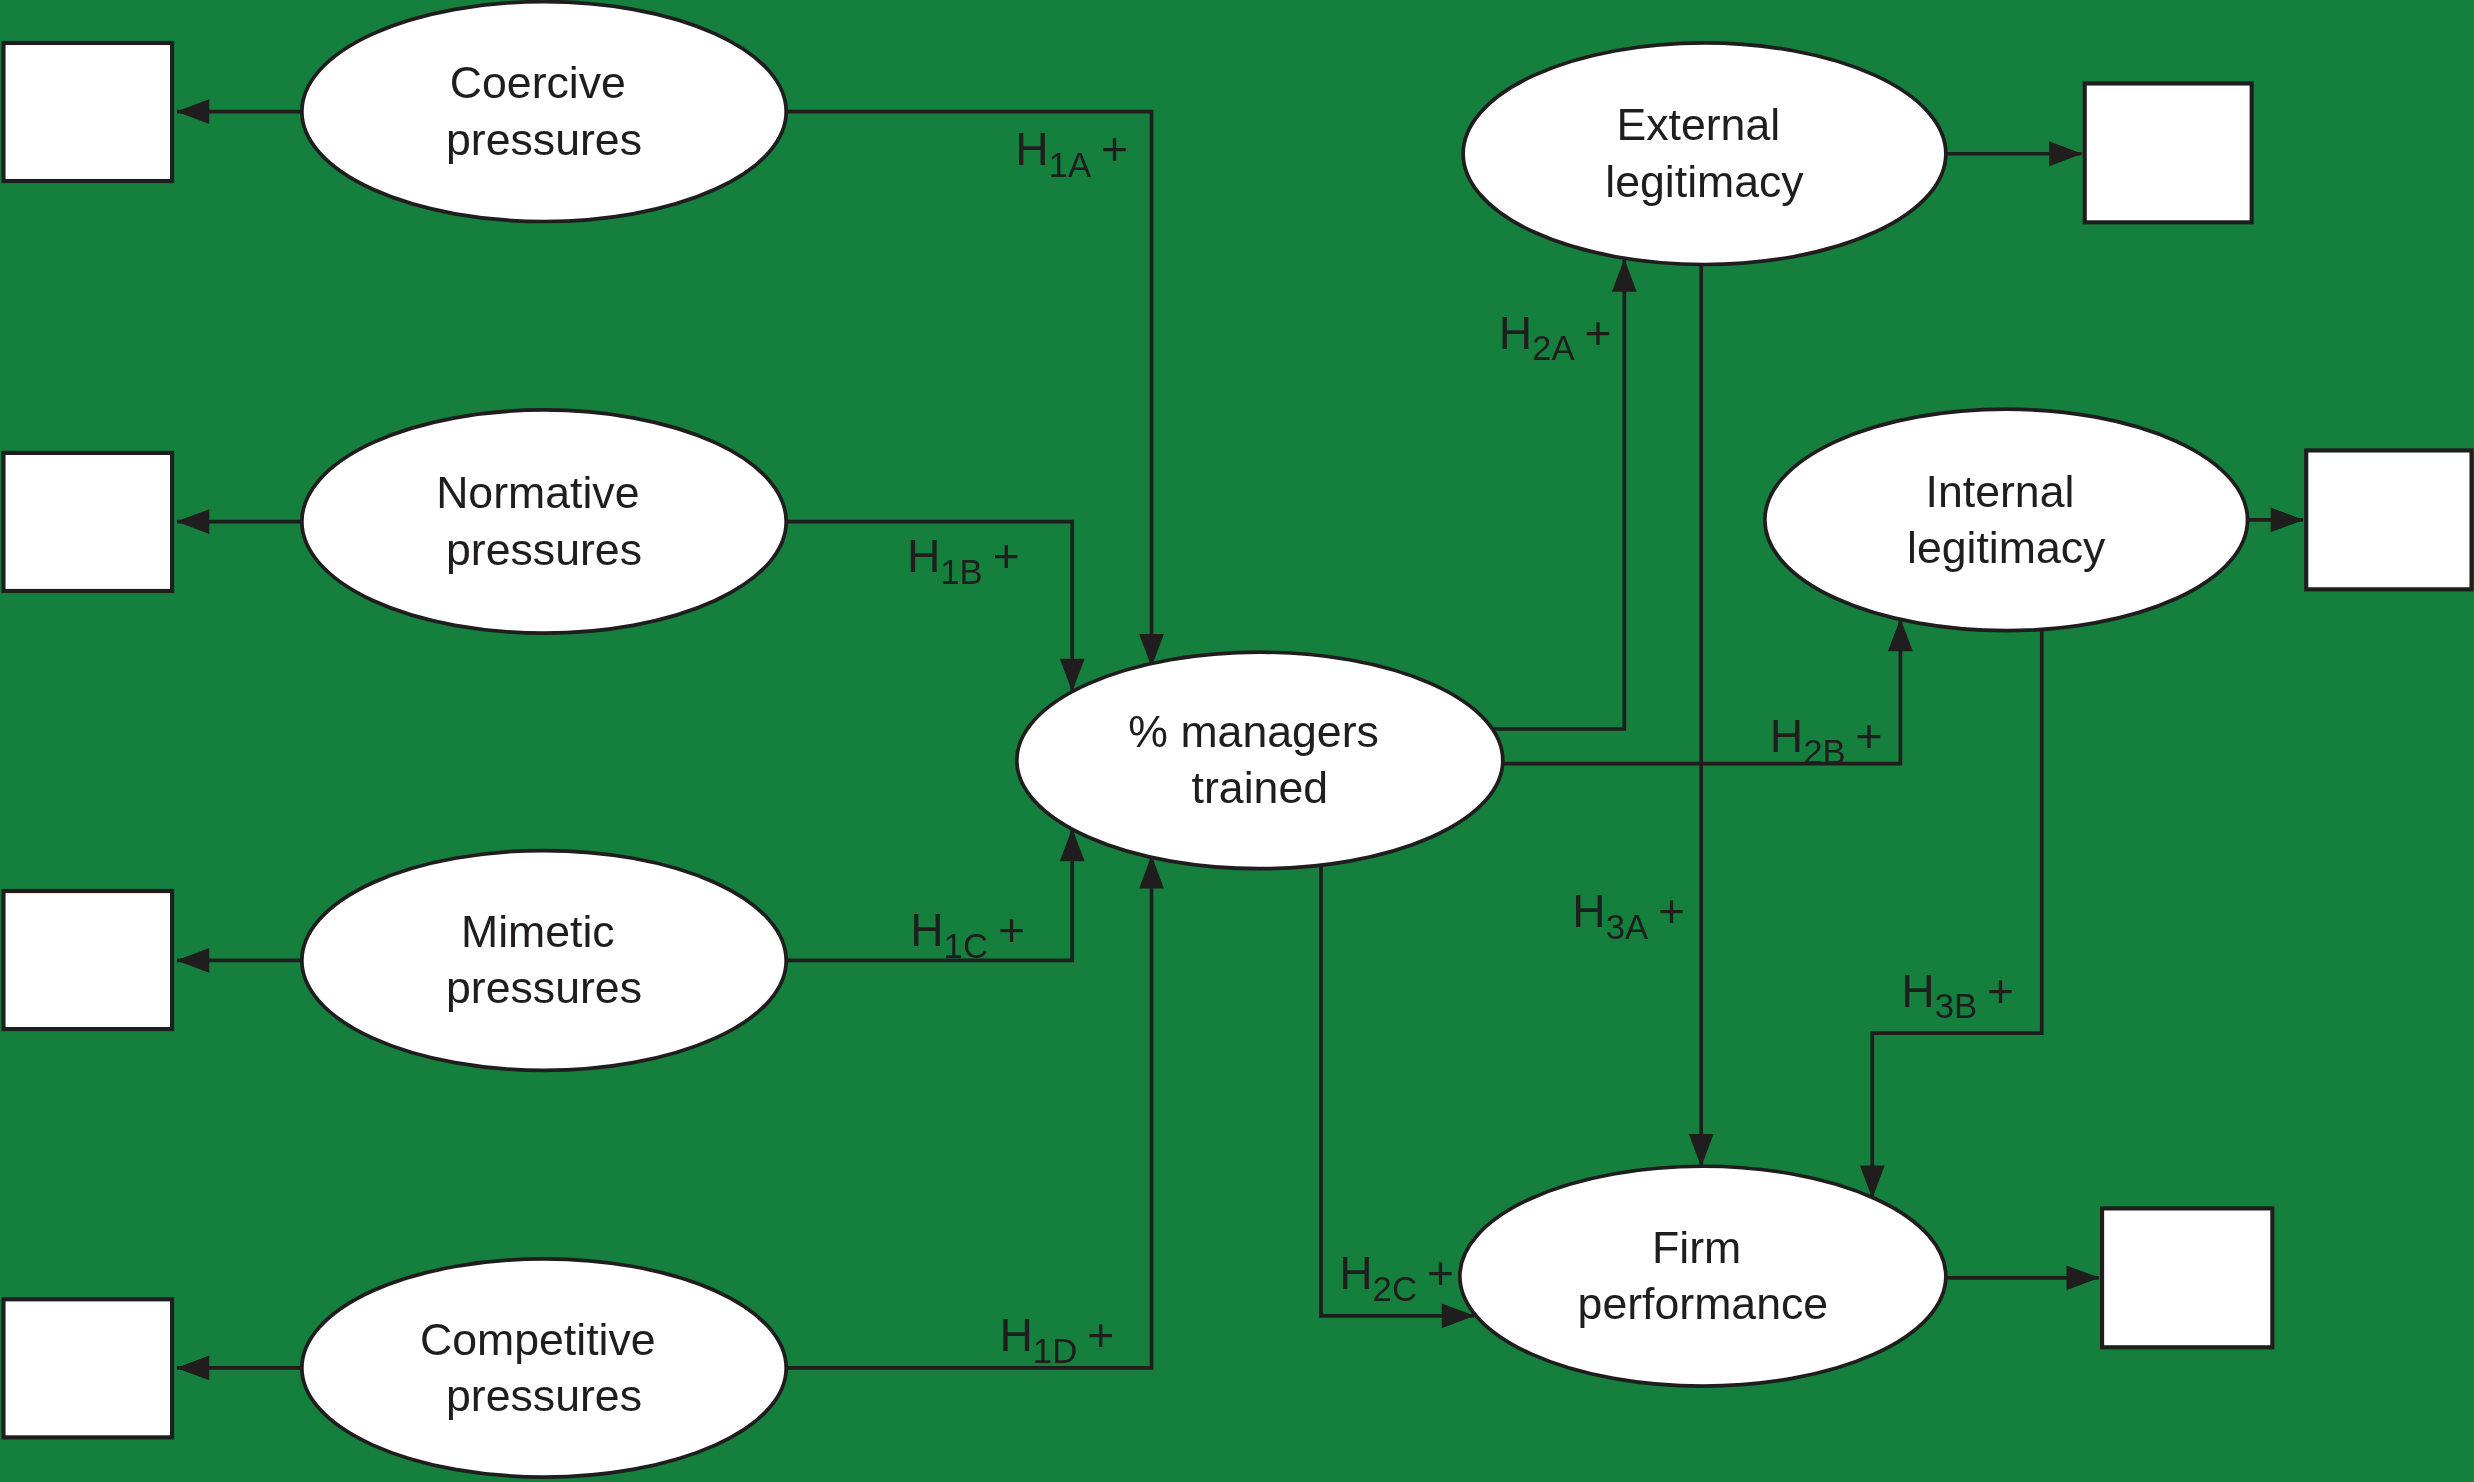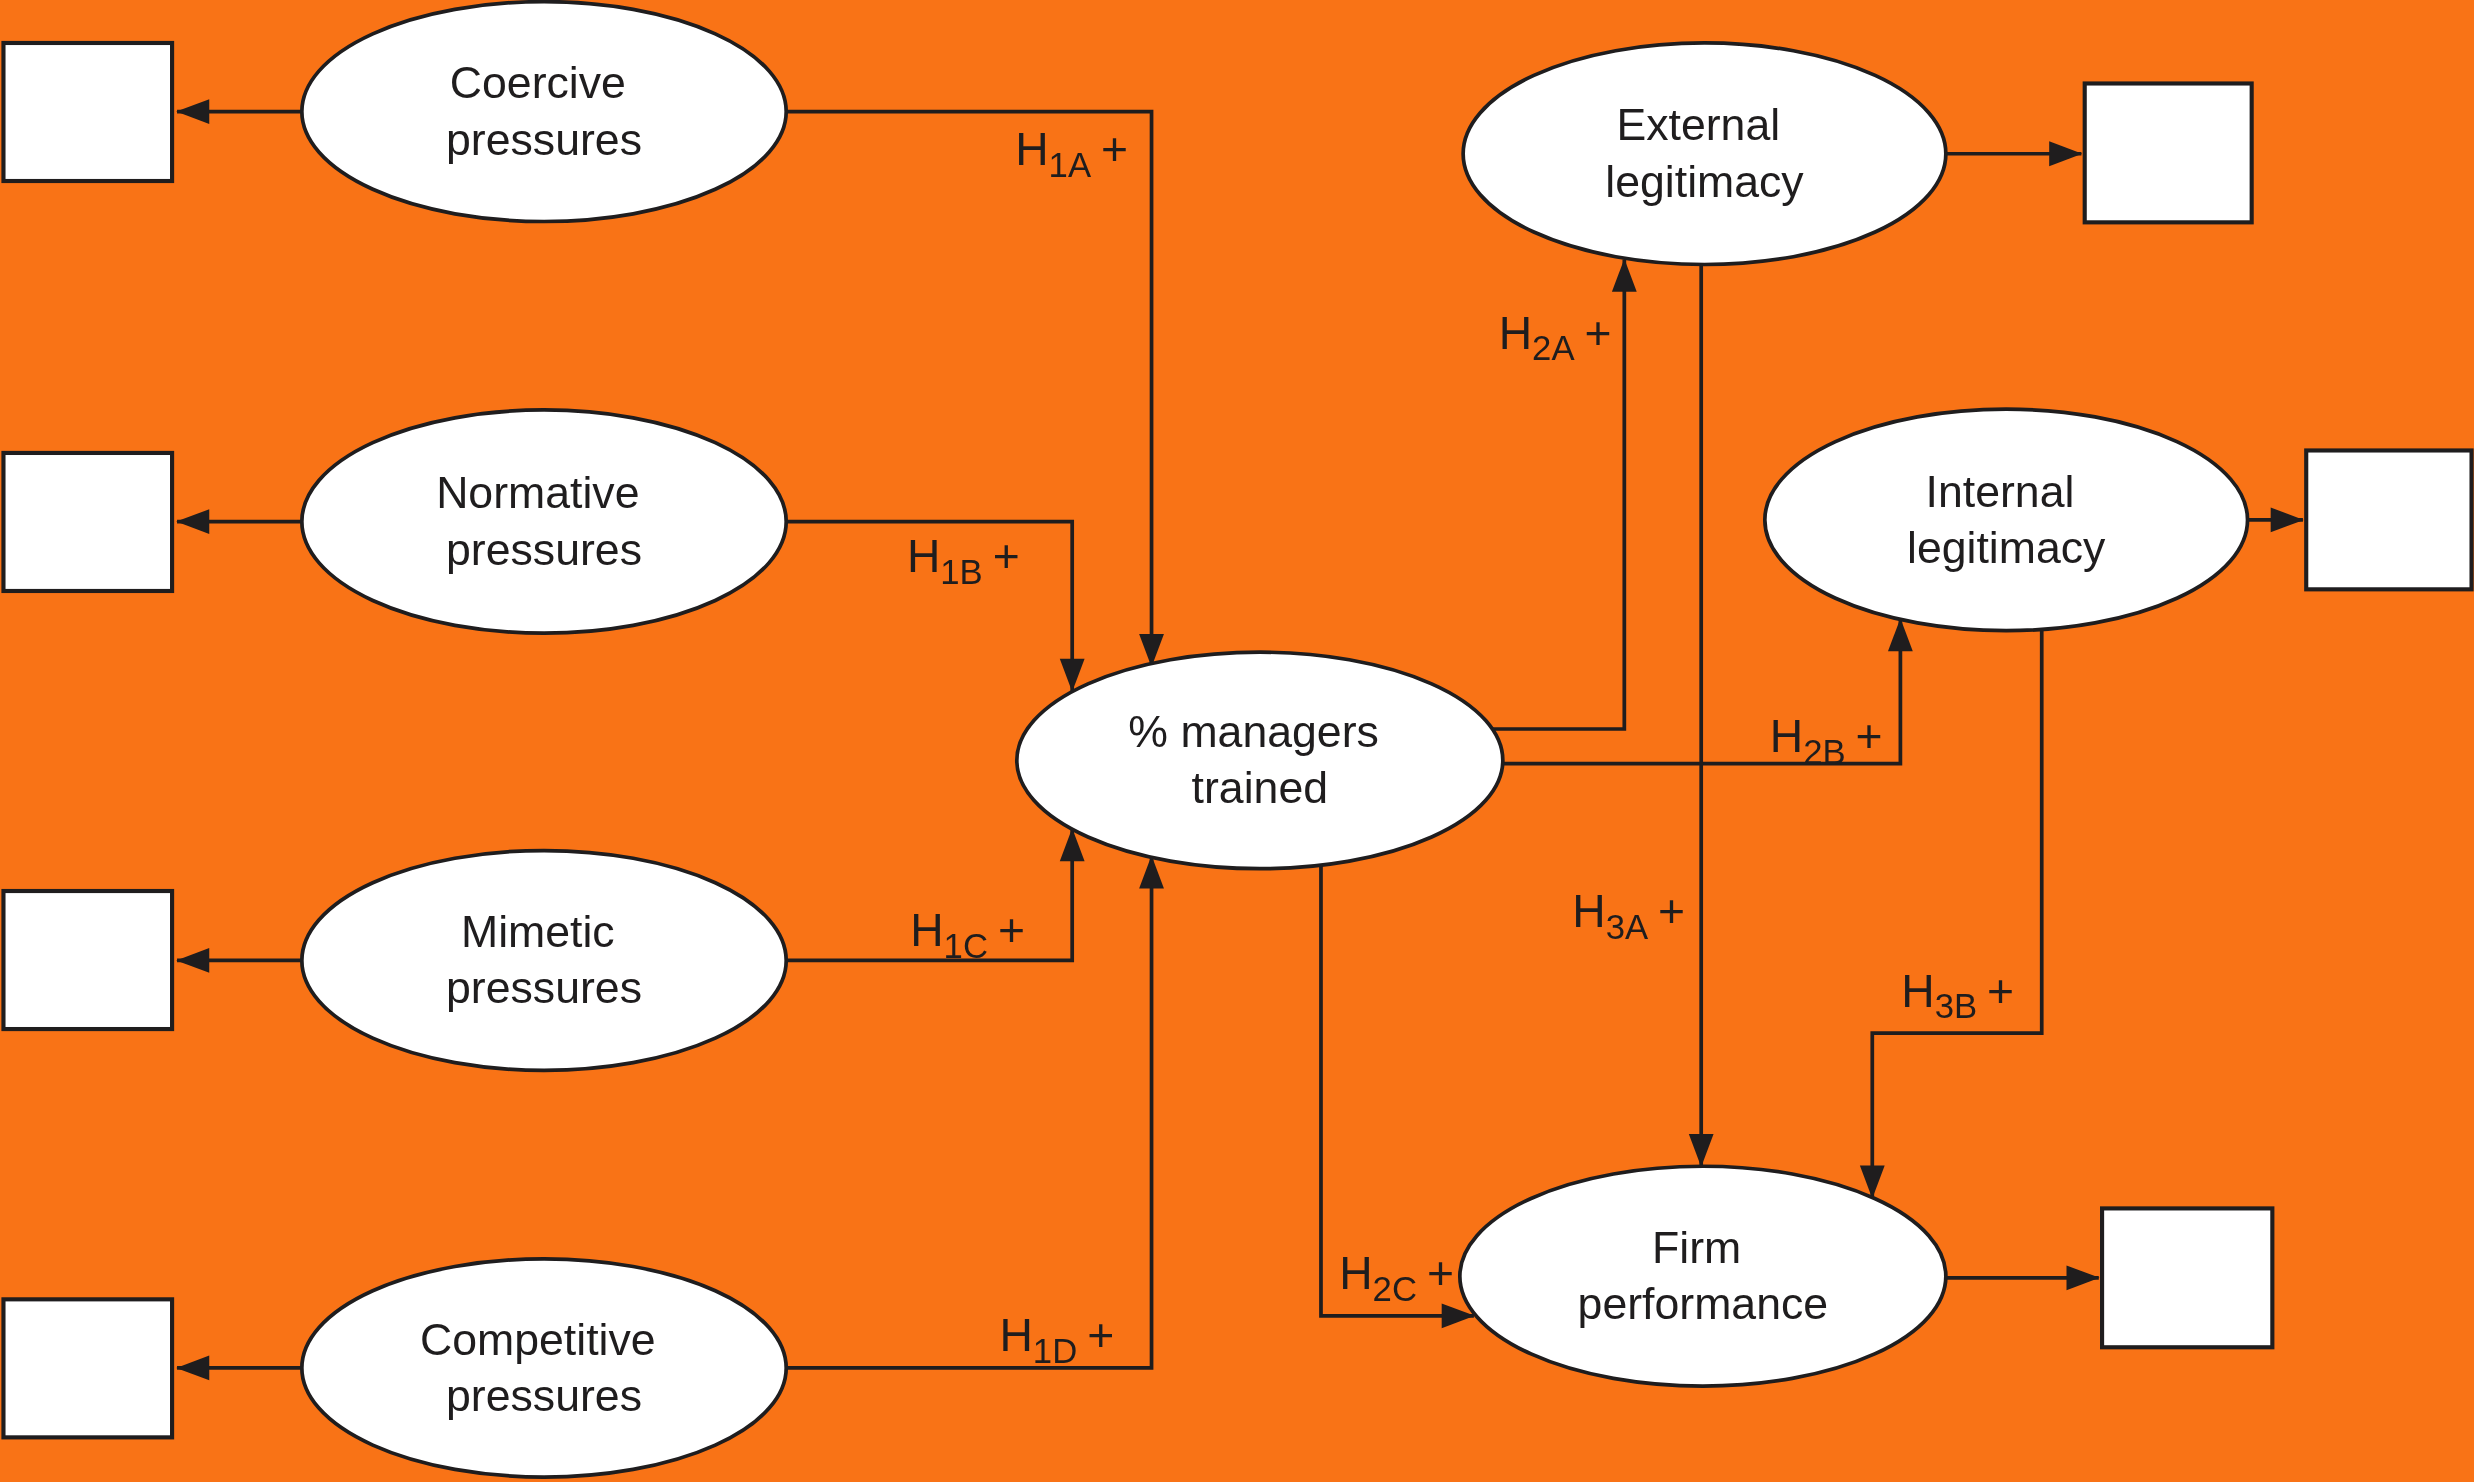--- a/index.html
+++ b/index.html
@@ -7,21 +7,21 @@
     padding: 0;
     background: #ffffff;
     width: 2475px;
     height: 1482px;
     overflow: hidden;
   }
   #stage {
     width: 2475px;
     height: 1482px;
     position: relative;
-    background: #f97316;
+    background: #15803d;
   }
   svg {
     display: block;
     font-family: "Liberation Sans", "DejaVu Sans", sans-serif;
   }
   .node-ellipse {
     fill: #ffffff;
     stroke: #1f1d1e;
     stroke-width: 4.5;
   }

